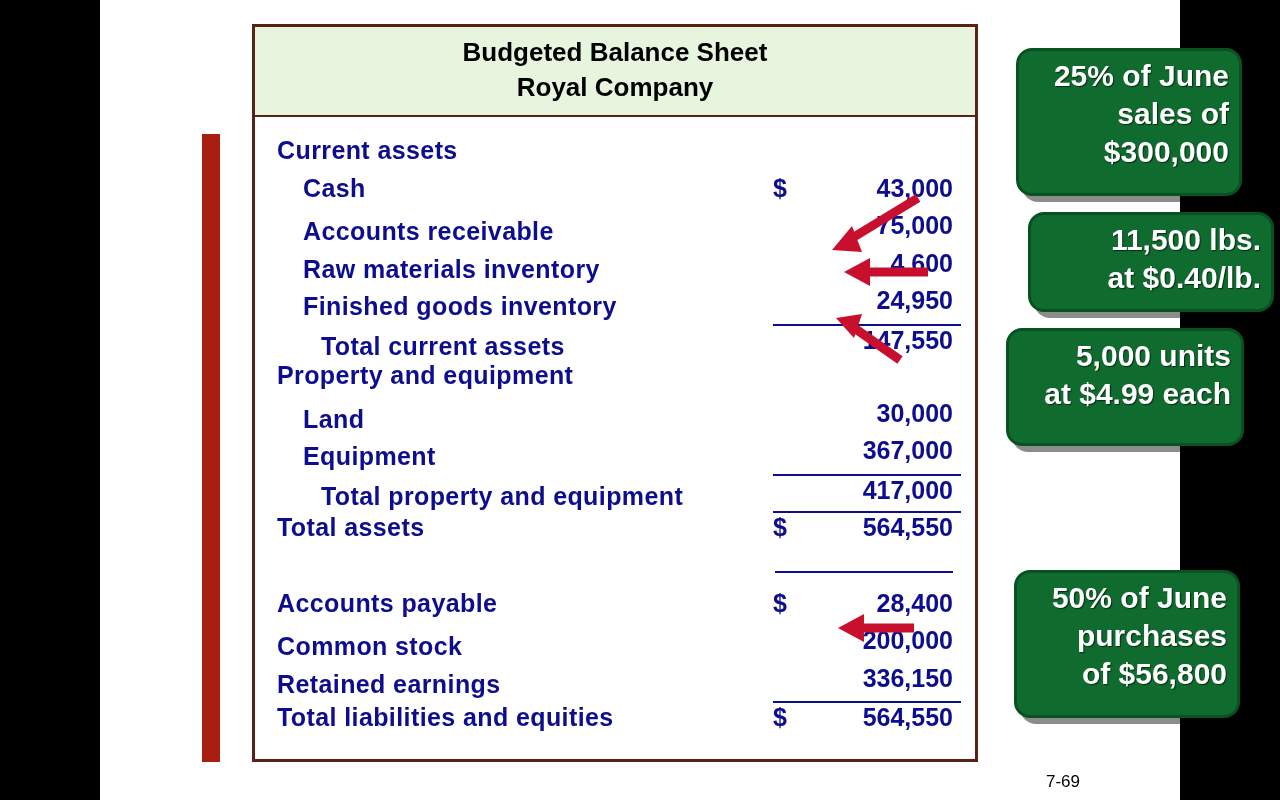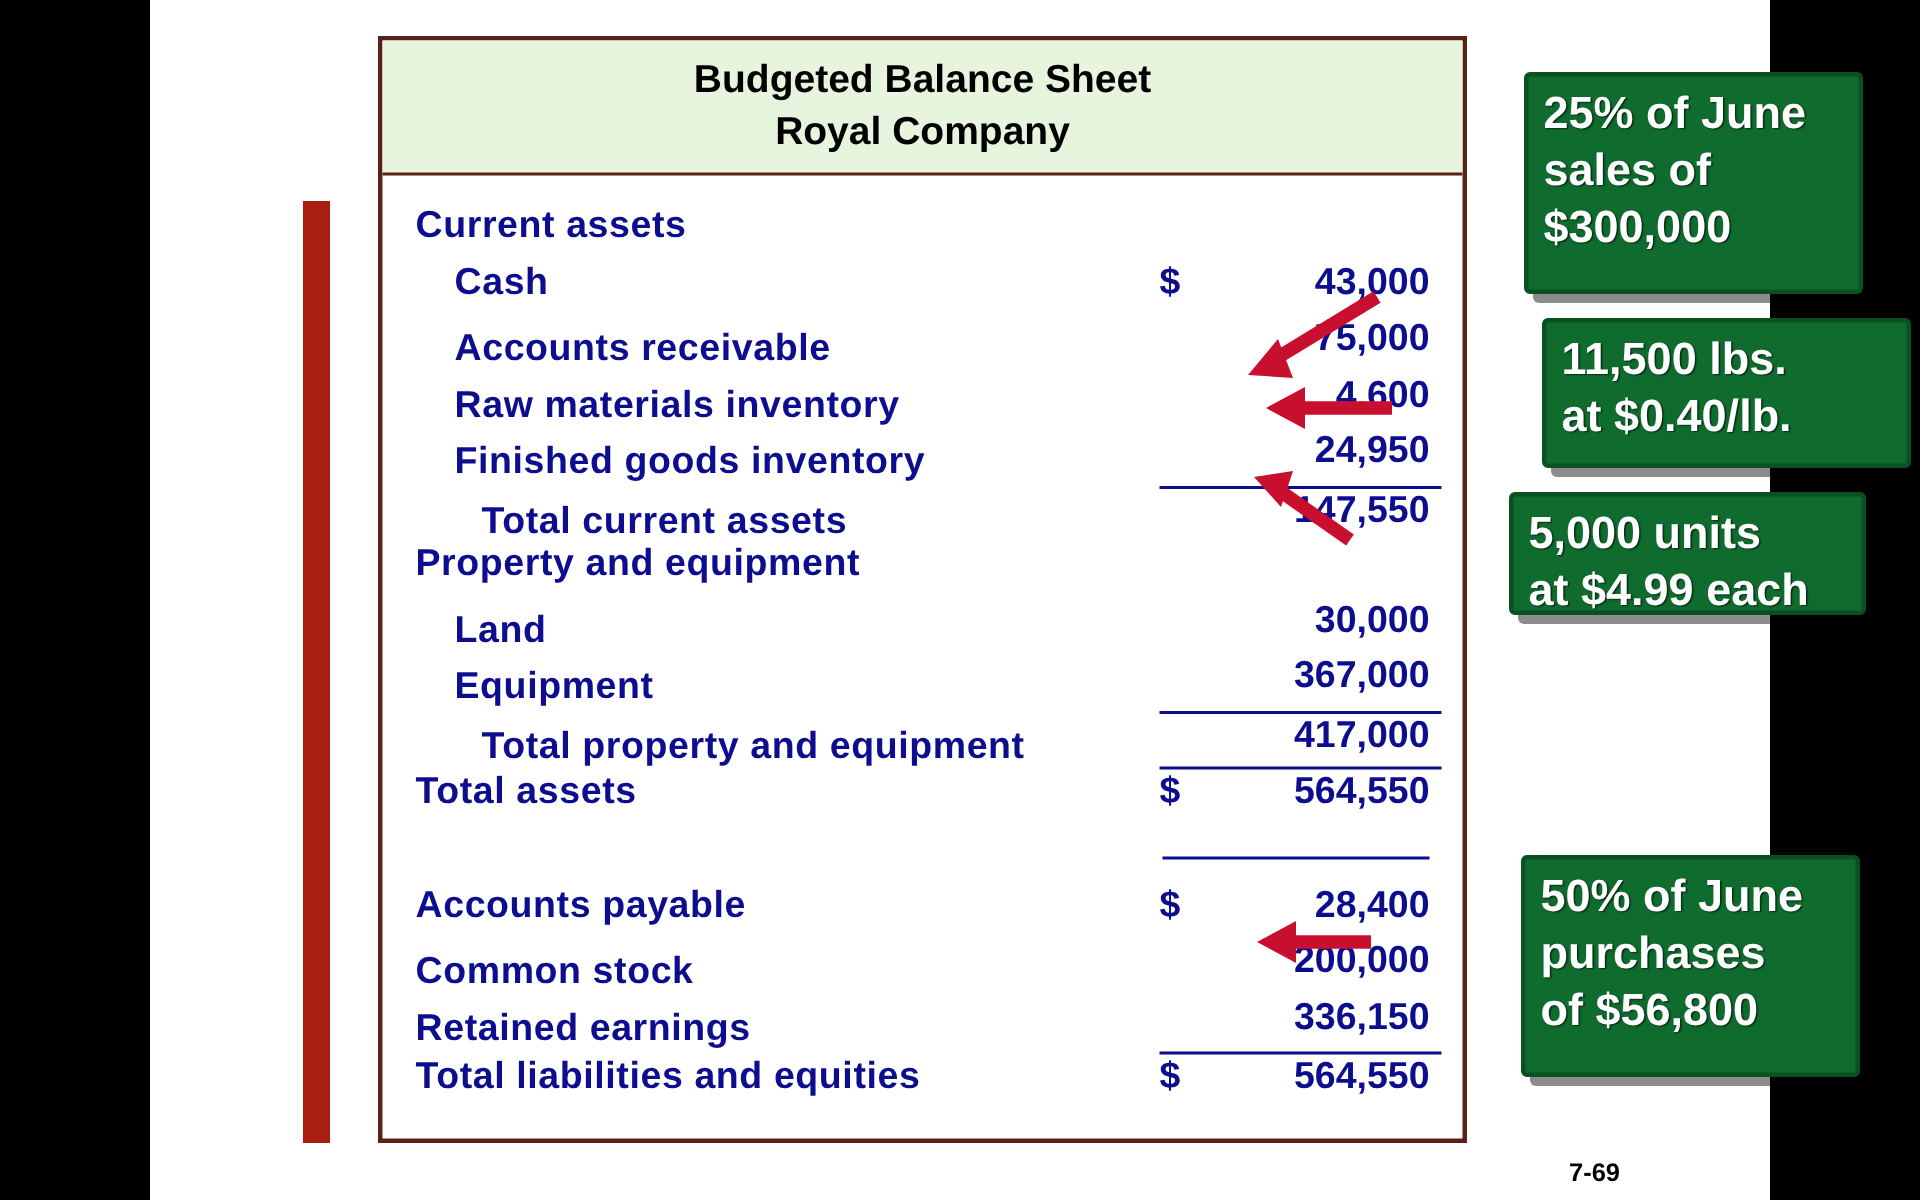--- a/index.html
+++ b/index.html
@@ -96,46 +96,46 @@
   .dbl-under {
     position: absolute;
     border-top: 2px solid #0d0d8f;
   }
 
   
   .callout {
     position: absolute;
     background: #0f6b2e;
     border: 3px solid #0a5122;
-    border-radius: 4px;
+    border-radius: 16px;
     color: #ffffff;
     font-weight: bold;
-    text-align: left;
+    text-align: right;
     box-shadow: 6px 6px 0 rgba(0,0,0,0.45);
     padding: 6px 10px;
     box-sizing: border-box;
     text-shadow: 1px 1px 1px rgba(0,0,0,0.6);
   }
   .callout div { line-height: 38px; font-size: 30px; white-space: nowrap; }
 
   #c1 { left: 916px; top: 48px;  width: 226px; height: 148px; }
   #c2 { left: 928px; top: 212px; width: 246px; height: 100px; }
-  #c3 { left: 906px; top: 328px; width: 238px; height: 82px; }
+  #c3 { left: 906px; top: 328px; width: 238px; height: 118px; }
   #c4 { left: 914px; top: 570px; width: 226px; height: 148px; }
 
   
   .arrow { position: absolute; }
 
   
   #pageno {
     position: absolute;
     right: 100px;
     bottom: 8px;
     color: #000000;
-    font-weight: bold;
+    font-weight: normal;
     font-size: 17px;
     margin-left: 24px;
   }
 </style>
 </head>
 <body>
 
 <div id="slide">
 
   <div id="red-bar"></div>

